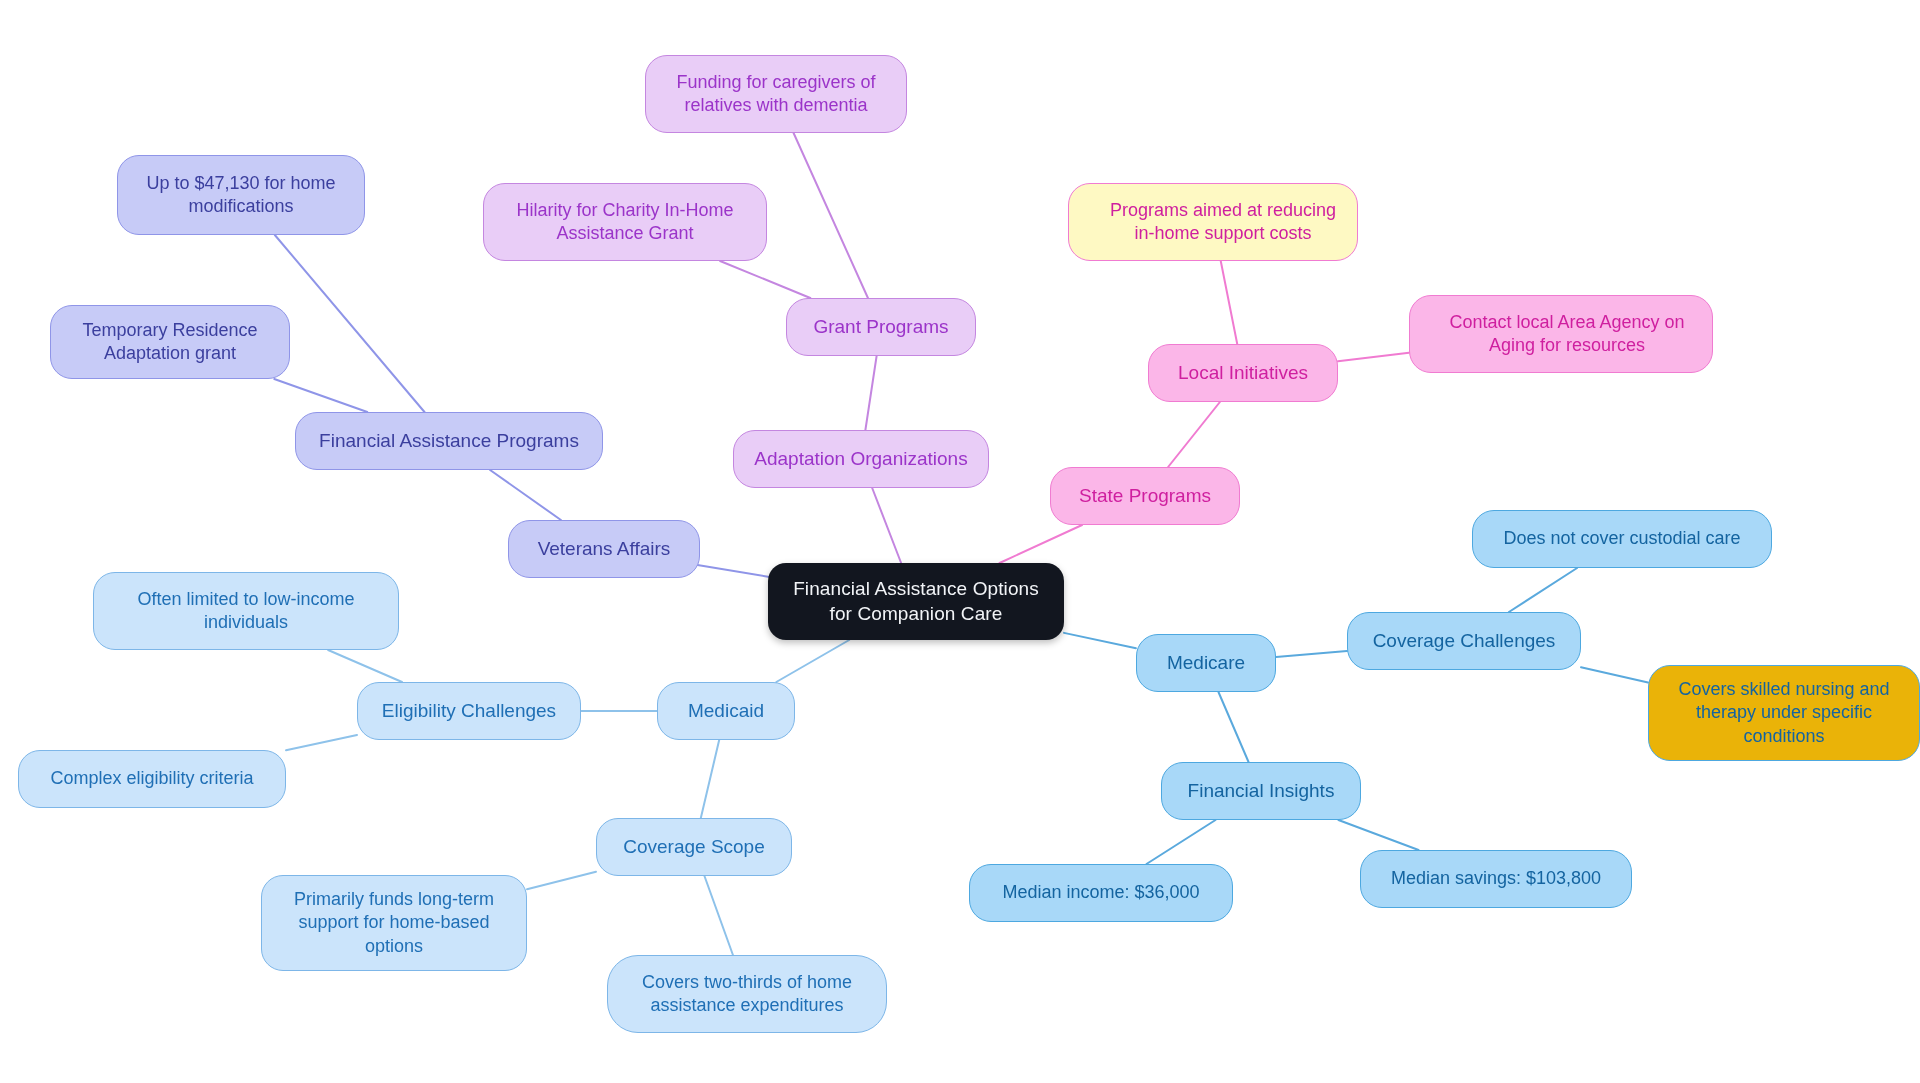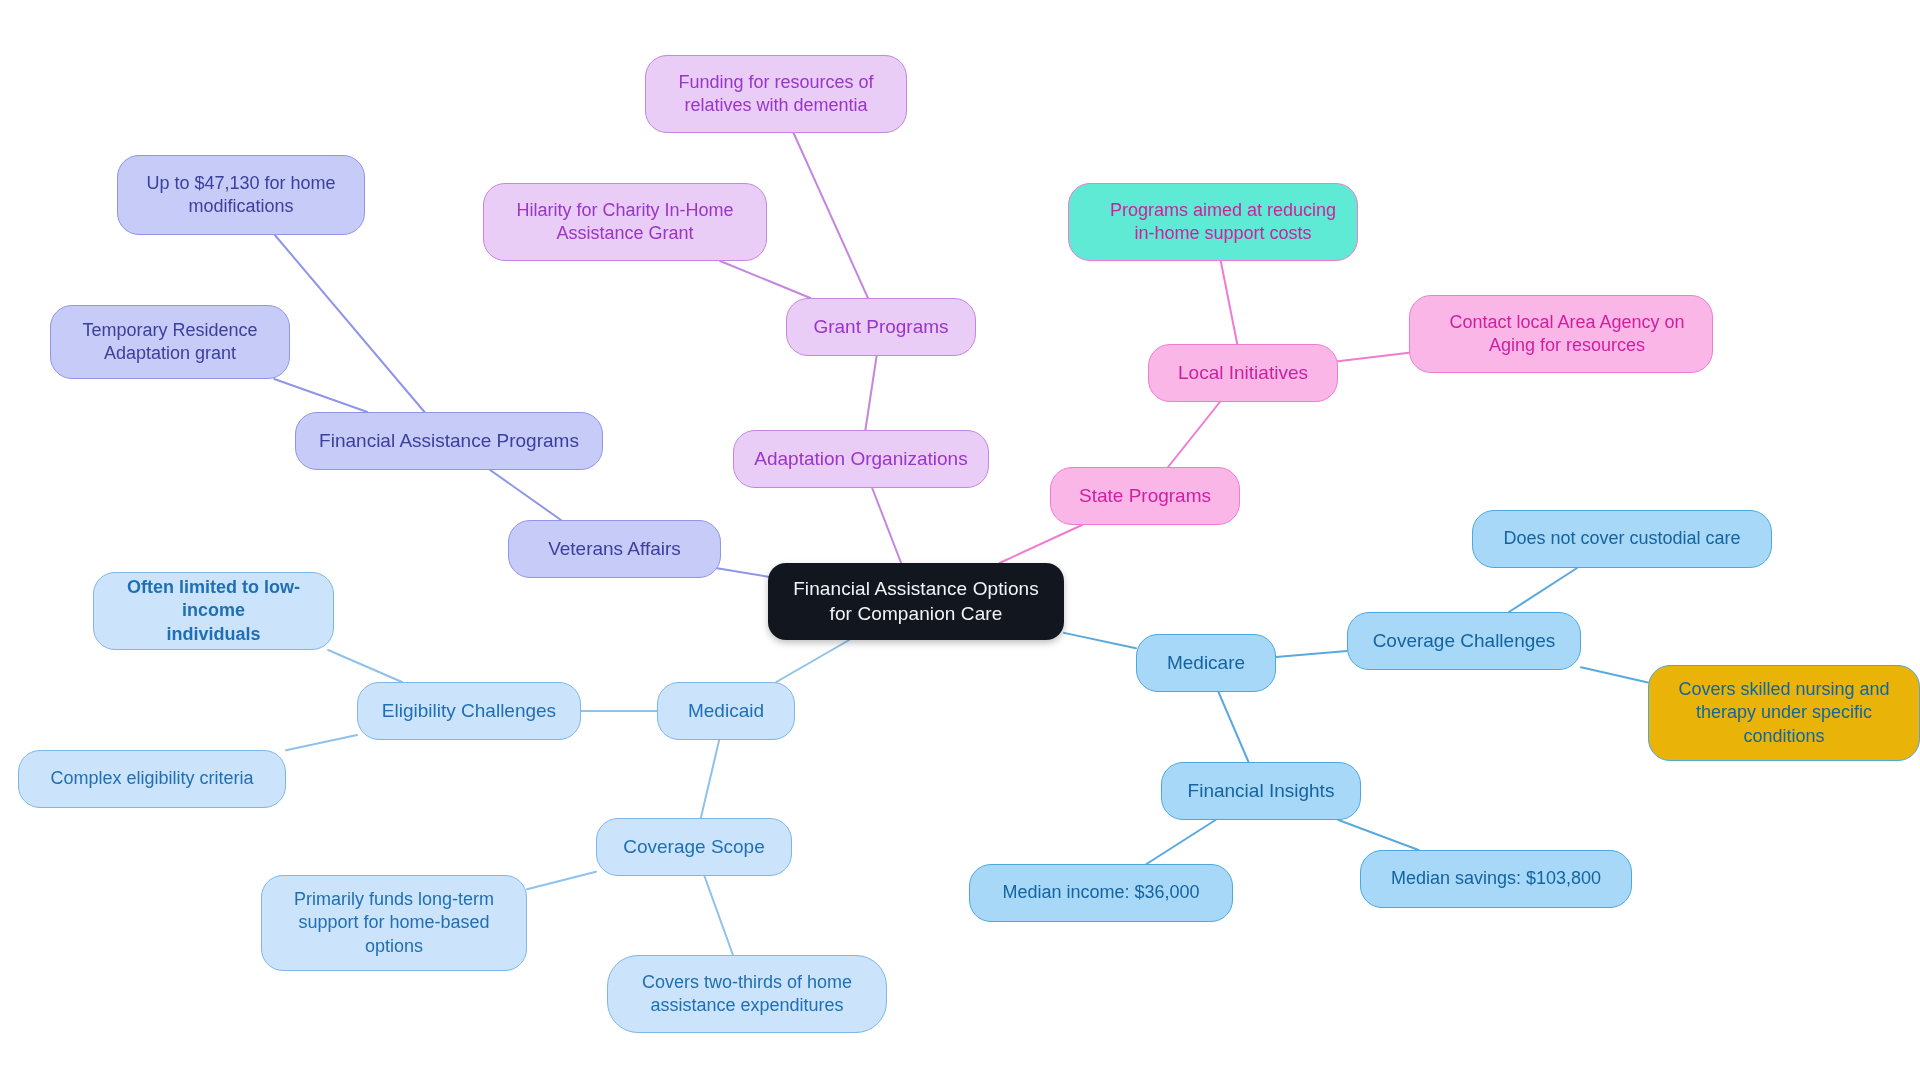--- a/index.html
+++ b/index.html
@@ -77,50 +77,50 @@
       <line x1="657" y1="711" x2="581" y2="711" stroke="#8ec2ea" stroke-width="2" stroke-linecap="round"></line>
       <line x1="402.01" y1="682" x2="328.09000000000003" y2="650" stroke="#8ec2ea" stroke-width="2" stroke-linecap="round"></line>
       <line x1="357" y1="735.02523659306" x2="286" y2="750.2555205047319" stroke="#8ec2ea" stroke-width="2" stroke-linecap="round"></line>
       <line x1="719.1764705882352" y1="740" x2="700.8235294117648" y2="818" stroke="#8ec2ea" stroke-width="2" stroke-linecap="round"></line>
       <line x1="596" y1="871.8266666666667" x2="527" y2="889.3066666666666" stroke="#8ec2ea" stroke-width="2" stroke-linecap="round"></line>
       <line x1="704.4557823129252" y1="876" x2="732.9387755102041" y2="955" stroke="#8ec2ea" stroke-width="2" stroke-linecap="round"></line>
     </svg>
   <div id="node-layer">
       <div class="node node-root" style="left: 768px; top: 563px; width: 296px; height: 77px; background: rgb(18, 22, 31); color: rgb(242, 244, 247);">Financial Assistance Options
 for Companion Care</div>
-      <div class="node node-branch" style="left: 508px; top: 520px; width: 213px; height: 58px; background: rgb(199, 203, 247); border-color: rgb(143, 149, 232); color: rgb(59, 63, 158);">Veterans Affairs</div>
+      <div class="node node-branch" style="left: 508px; top: 520px; width: 192px; height: 58px; background: rgb(199, 203, 247); border-color: rgb(143, 149, 232); color: rgb(59, 63, 158);">Veterans Affairs</div>
       <div class="node node-branch" style="left: 295px; top: 412px; width: 308px; height: 58px; background: rgb(199, 203, 247); border-color: rgb(143, 149, 232); color: rgb(59, 63, 158);">Financial Assistance Programs</div>
       <div class="node node-leaf" style="left: 50px; top: 305px; width: 240px; height: 74px; background: rgb(199, 203, 247); border-color: rgb(143, 149, 232); color: rgb(59, 63, 158);">Temporary Residence
 Adaptation grant</div>
       <div class="node node-leaf" style="left: 117px; top: 155px; width: 248px; height: 80px; background: rgb(199, 203, 247); border-color: rgb(143, 149, 232); color: rgb(59, 63, 158);">Up to $47,130 for home
 modifications</div>
       <div class="node node-branch" style="left: 733px; top: 430px; width: 256px; height: 58px; background: rgb(233, 205, 247); border-color: rgb(196, 134, 224); color: rgb(155, 52, 201);">Adaptation Organizations</div>
       <div class="node node-branch" style="left: 786px; top: 298px; width: 190px; height: 58px; background: rgb(233, 205, 247); border-color: rgb(196, 134, 224); color: rgb(155, 52, 201);">Grant Programs</div>
       <div class="node node-leaf" style="left: 483px; top: 183px; width: 284px; height: 78px; background: rgb(233, 205, 247); border-color: rgb(196, 134, 224); color: rgb(155, 52, 201);">Hilarity for Charity In-Home
 Assistance Grant</div>
-      <div class="node node-leaf" style="left: 645px; top: 55px; width: 262px; height: 78px; background: rgb(233, 205, 247); border-color: rgb(196, 134, 224); color: rgb(155, 52, 201);">Funding for resources of
+      <div class="node node-leaf" style="left: 645px; top: 55px; width: 262px; height: 78px; background: rgb(233, 205, 247); border-color: rgb(196, 134, 224); color: rgb(155, 52, 201);">Funding for caregivers of
 relatives with dementia</div>
       <div class="node node-branch" style="left: 1050px; top: 467px; width: 190px; height: 58px; background: rgb(251, 182, 232); border-color: rgb(240, 123, 209); color: rgb(207, 31, 159);">State Programs</div>
       <div class="node node-branch" style="left: 1148px; top: 344px; width: 190px; height: 58px; background: rgb(251, 182, 232); border-color: rgb(240, 123, 209); color: rgb(207, 31, 159);">Local Initiatives</div>
-      <div class="node node-leaf" style="left: 1068px; top: 183px; width: 290px; height: 78px; background: #5eead4; border-color: rgb(240, 123, 209); color: rgb(207, 31, 159); padding-left: 32px;">Programs aimed at reducing
+      <div class="node node-leaf" style="left: 1068px; top: 183px; width: 290px; height: 78px; background: #fef9c3; border-color: rgb(240, 123, 209); color: rgb(207, 31, 159); padding-left: 32px;">Programs aimed at reducing
 in-home support costs</div>
       <div class="node node-leaf" style="left: 1409px; top: 295px; width: 304px; height: 78px; background: rgb(251, 182, 232); border-color: rgb(240, 123, 209); color: rgb(207, 31, 159); padding-left: 24px;">Contact local Area Agency on
 Aging for resources</div>
       <div class="node node-branch" style="left: 1136px; top: 634px; width: 140px; height: 58px; background: rgb(168, 216, 248); border-color: rgb(77, 168, 224); color: rgb(20, 100, 160);">Medicare</div>
       <div class="node node-branch" style="left: 1347px; top: 612px; width: 234px; height: 58px; background: rgb(168, 216, 248); border-color: rgb(77, 168, 224); color: rgb(20, 100, 160);">Coverage Challenges</div>
       <div class="node node-leaf" style="left: 1472px; top: 510px; width: 300px; height: 58px; background: rgb(168, 216, 248); border-color: rgb(77, 168, 224); color: rgb(20, 100, 160);">Does not cover custodial care</div>
       <div class="node node-leaf" style="left: 1648px; top: 665px; width: 272px; height: 96px; background: #eab308; border-color: rgb(77, 168, 224); color: rgb(20, 100, 160);">Covers skilled nursing and
 therapy under specific
 conditions</div>
       <div class="node node-branch" style="left: 1161px; top: 762px; width: 200px; height: 58px; background: rgb(168, 216, 248); border-color: rgb(77, 168, 224); color: rgb(20, 100, 160);">Financial Insights</div>
       <div class="node node-leaf" style="left: 969px; top: 864px; width: 264px; height: 58px; background: rgb(168, 216, 248); border-color: rgb(77, 168, 224); color: rgb(20, 100, 160);">Median income: $36,000</div>
       <div class="node node-leaf" style="left: 1360px; top: 850px; width: 272px; height: 58px; background: rgb(168, 216, 248); border-color: rgb(77, 168, 224); color: rgb(20, 100, 160);">Median savings: $103,800</div>
       <div class="node node-branch" style="left: 657px; top: 682px; width: 138px; height: 58px; background: rgb(203, 228, 251); border-color: rgb(125, 182, 232); color: rgb(31, 111, 181);">Medicaid</div>
       <div class="node node-branch" style="left: 357px; top: 682px; width: 224px; height: 58px; background: rgb(203, 228, 251); border-color: rgb(125, 182, 232); color: rgb(31, 111, 181);">Eligibility Challenges</div>
-      <div class="node node-leaf" style="left: 93px; top: 572px; width: 241px; height: 78px; background: rgb(203, 228, 251); border-color: rgb(125, 182, 232); color: rgb(31, 111, 181); font-weight: bold;">Often limited to low-income
+      <div class="node node-leaf" style="left: 93px; top: 572px; width: 306px; height: 78px; background: rgb(203, 228, 251); border-color: rgb(125, 182, 232); color: rgb(31, 111, 181);">Often limited to low-income
 individuals</div>
       <div class="node node-leaf" style="left: 18px; top: 750px; width: 268px; height: 58px; background: rgb(203, 228, 251); border-color: rgb(125, 182, 232); color: rgb(31, 111, 181);">Complex eligibility criteria</div>
       <div class="node node-branch" style="left: 596px; top: 818px; width: 196px; height: 58px; background: rgb(203, 228, 251); border-color: rgb(125, 182, 232); color: rgb(31, 111, 181);">Coverage Scope</div>
       <div class="node node-leaf" style="left: 261px; top: 875px; width: 266px; height: 96px; background: rgb(203, 228, 251); border-color: rgb(125, 182, 232); color: rgb(31, 111, 181);">Primarily funds long-term
 support for home-based
 options</div>
       <div class="node node-leaf" style="left: 607px; top: 955px; width: 280px; height: 78px; background: rgb(203, 228, 251); border-color: rgb(125, 182, 232); color: rgb(31, 111, 181); border-radius: 31px;">Covers two-thirds of home
 assistance expenditures</div>
     </div>
 </div>

